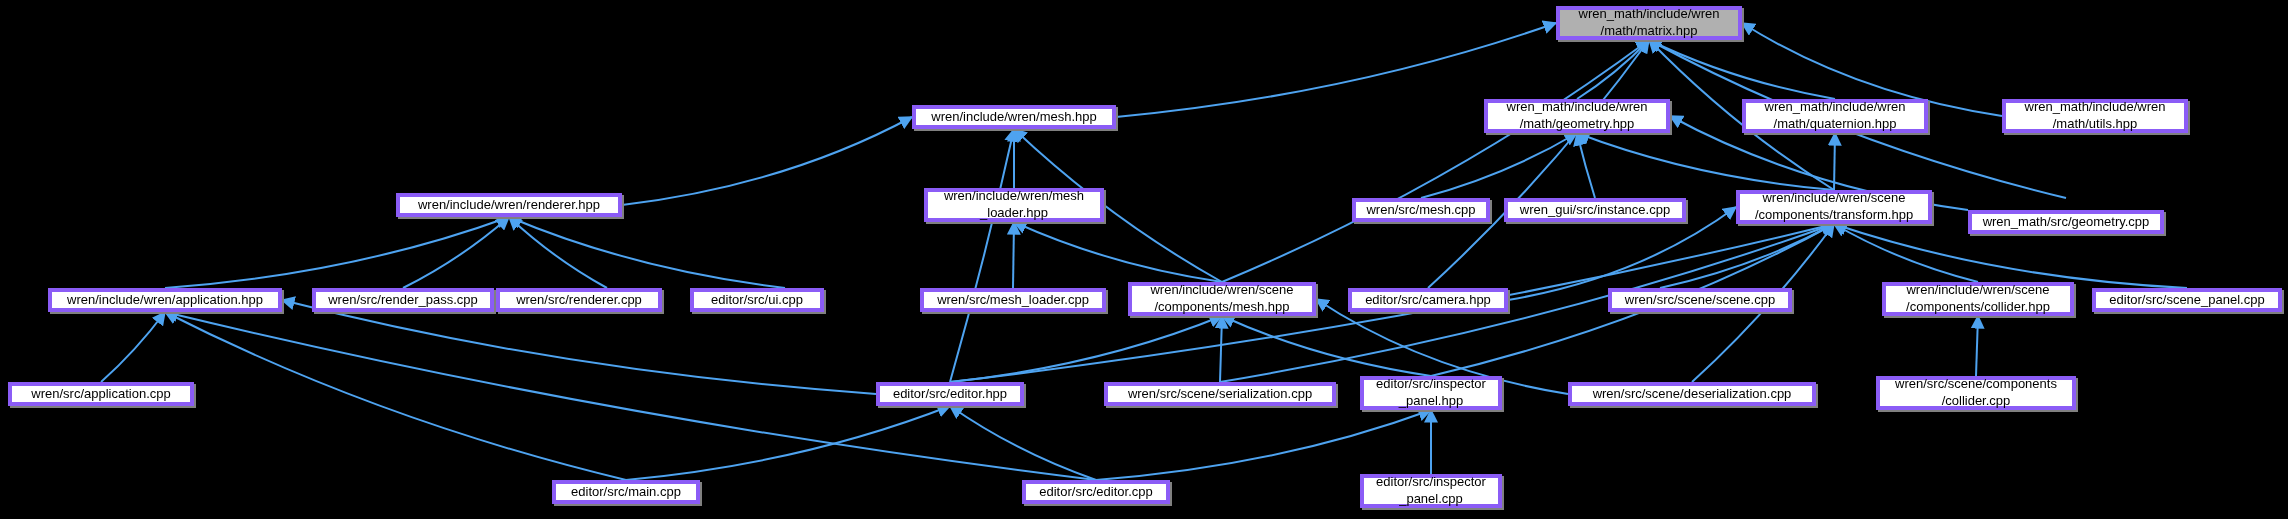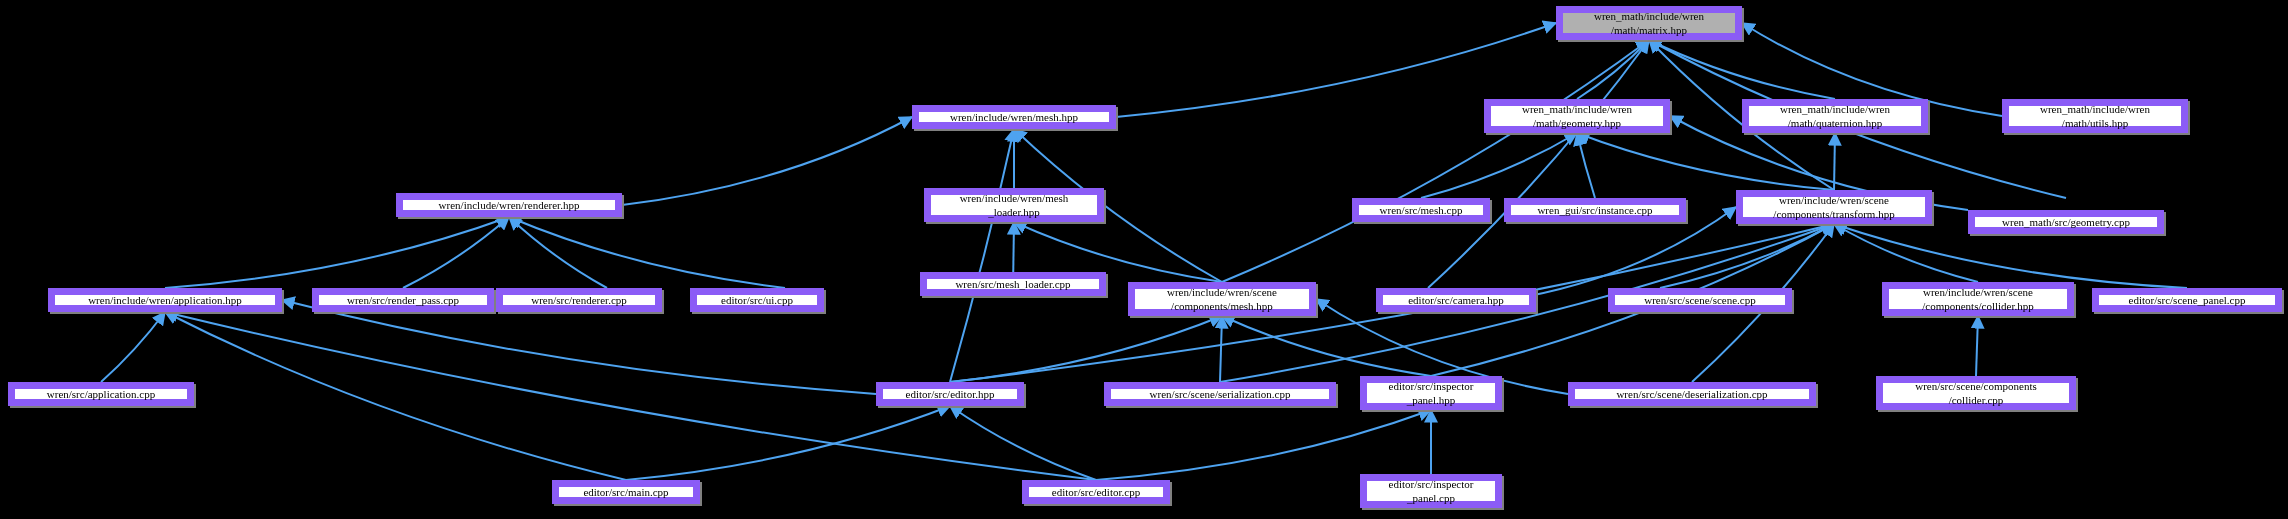--- a/index.html
+++ b/index.html
@@ -1,20 +1,20 @@
 <!DOCTYPE html>
 <html><head>
 <meta charset="utf-8">
 <style>
   html,body{margin:0;padding:0;background:#000;}
   #stage{position:relative;width:2288px;height:519px;background:#000;overflow:hidden;}
   svg{position:absolute;left:0;top:0;width:2288px;height:519px;}
-  .node{position:absolute;box-sizing:border-box;background:#ffffff;border:7px solid #8b5cf6;
+  .node{position:absolute;box-sizing:border-box;background:#ffffff;border:4px solid #8b5cf6;
         box-shadow:2px 2px 0 0 #808080;display:flex;align-items:center;justify-content:center;
-        font-family:Liberation Serif, serif;font-size:11px;color:#000;
+        font-family:Liberation Sans, sans-serif;font-size:13px;color:#000;
         text-align:center;line-height:1.28;white-space:pre;letter-spacing:0;}
   .node.root{background:#b0b0b0;}
 </style>
 </head>
 <body>
 
 <div id="stage">
   <svg id="edges" viewBox="0 0 2288 519">
     <defs>
       <marker id="ah" viewBox="0 0 10 10" refX="9" refY="5" markerWidth="7" markerHeight="7" orient="auto-start-reverse" markerUnits="strokeWidth">
@@ -83,24 +83,24 @@
 _loader.hpp</div>
       <div class="node" style="left: 1352px; top: 198px; width: 138px; height: 24px;">wren/src/mesh.cpp</div>
       <div class="node" style="left: 1504px; top: 198px; width: 182px; height: 24px;">wren_gui/src/instance.cpp</div>
       <div class="node" style="left: 1736px; top: 190px; width: 196px; height: 34px;">wren/include/wren/scene
 /components/transform.hpp</div>
       <div class="node" style="left: 1968px; top: 210px; width: 196px; height: 24px;">wren_math/src/geometry.cpp</div>
       <div class="node" style="left: 48px; top: 288px; width: 234px; height: 24px;">wren/include/wren/application.hpp</div>
       <div class="node" style="left: 312px; top: 288px; width: 182px; height: 24px;">wren/src/render_pass.cpp</div>
       <div class="node" style="left: 496px; top: 288px; width: 166px; height: 24px;">wren/src/renderer.cpp</div>
       <div class="node" style="left: 690px; top: 288px; width: 134px; height: 24px;">editor/src/ui.cpp</div>
-      <div class="node" style="left: 920px; top: 272px; width: 186px; height: 24px;">wren/src/mesh_loader.cpp</div>
+      <div class="node" style="left: 920px; top: 288px; width: 186px; height: 24px;">wren/src/mesh_loader.cpp</div>
       <div class="node" style="left: 1128px; top: 282px; width: 188px; height: 34px;">wren/include/wren/scene
 /components/mesh.hpp</div>
-      <div class="node" style="left: 1348px; top: 288px; width: 160px; height: 24px; margin-left: 28px;">editor/src/camera.hpp</div>
+      <div class="node" style="left: 1348px; top: 288px; width: 160px; height: 24px;">editor/src/camera.hpp</div>
       <div class="node" style="left: 1568px; top: 288px; width: 184px; height: 24px; margin-left: 40px;">wren/src/scene/scene.cpp</div>
       <div class="node" style="left: 1882px; top: 282px; width: 192px; height: 34px;">wren/include/wren/scene
 /components/collider.hpp</div>
       <div class="node" style="left: 2092px; top: 288px; width: 190px; height: 24px; text-align: center;">editor/src/scene_panel.cpp</div>
       <div class="node" style="left: 8px; top: 382px; width: 186px; height: 24px;">wren/src/application.cpp</div>
       <div class="node" style="left: 876px; top: 382px; width: 148px; height: 24px;">editor/src/editor.hpp</div>
       <div class="node" style="left: 1104px; top: 382px; width: 232px; height: 24px;">wren/src/scene/serialization.cpp</div>
       <div class="node" style="left: 1360px; top: 376px; width: 142px; height: 34px;">editor/src/inspector
 _panel.hpp</div>
       <div class="node" style="left: 1568px; top: 382px; width: 248px; height: 24px;">wren/src/scene/deserialization.cpp</div>

